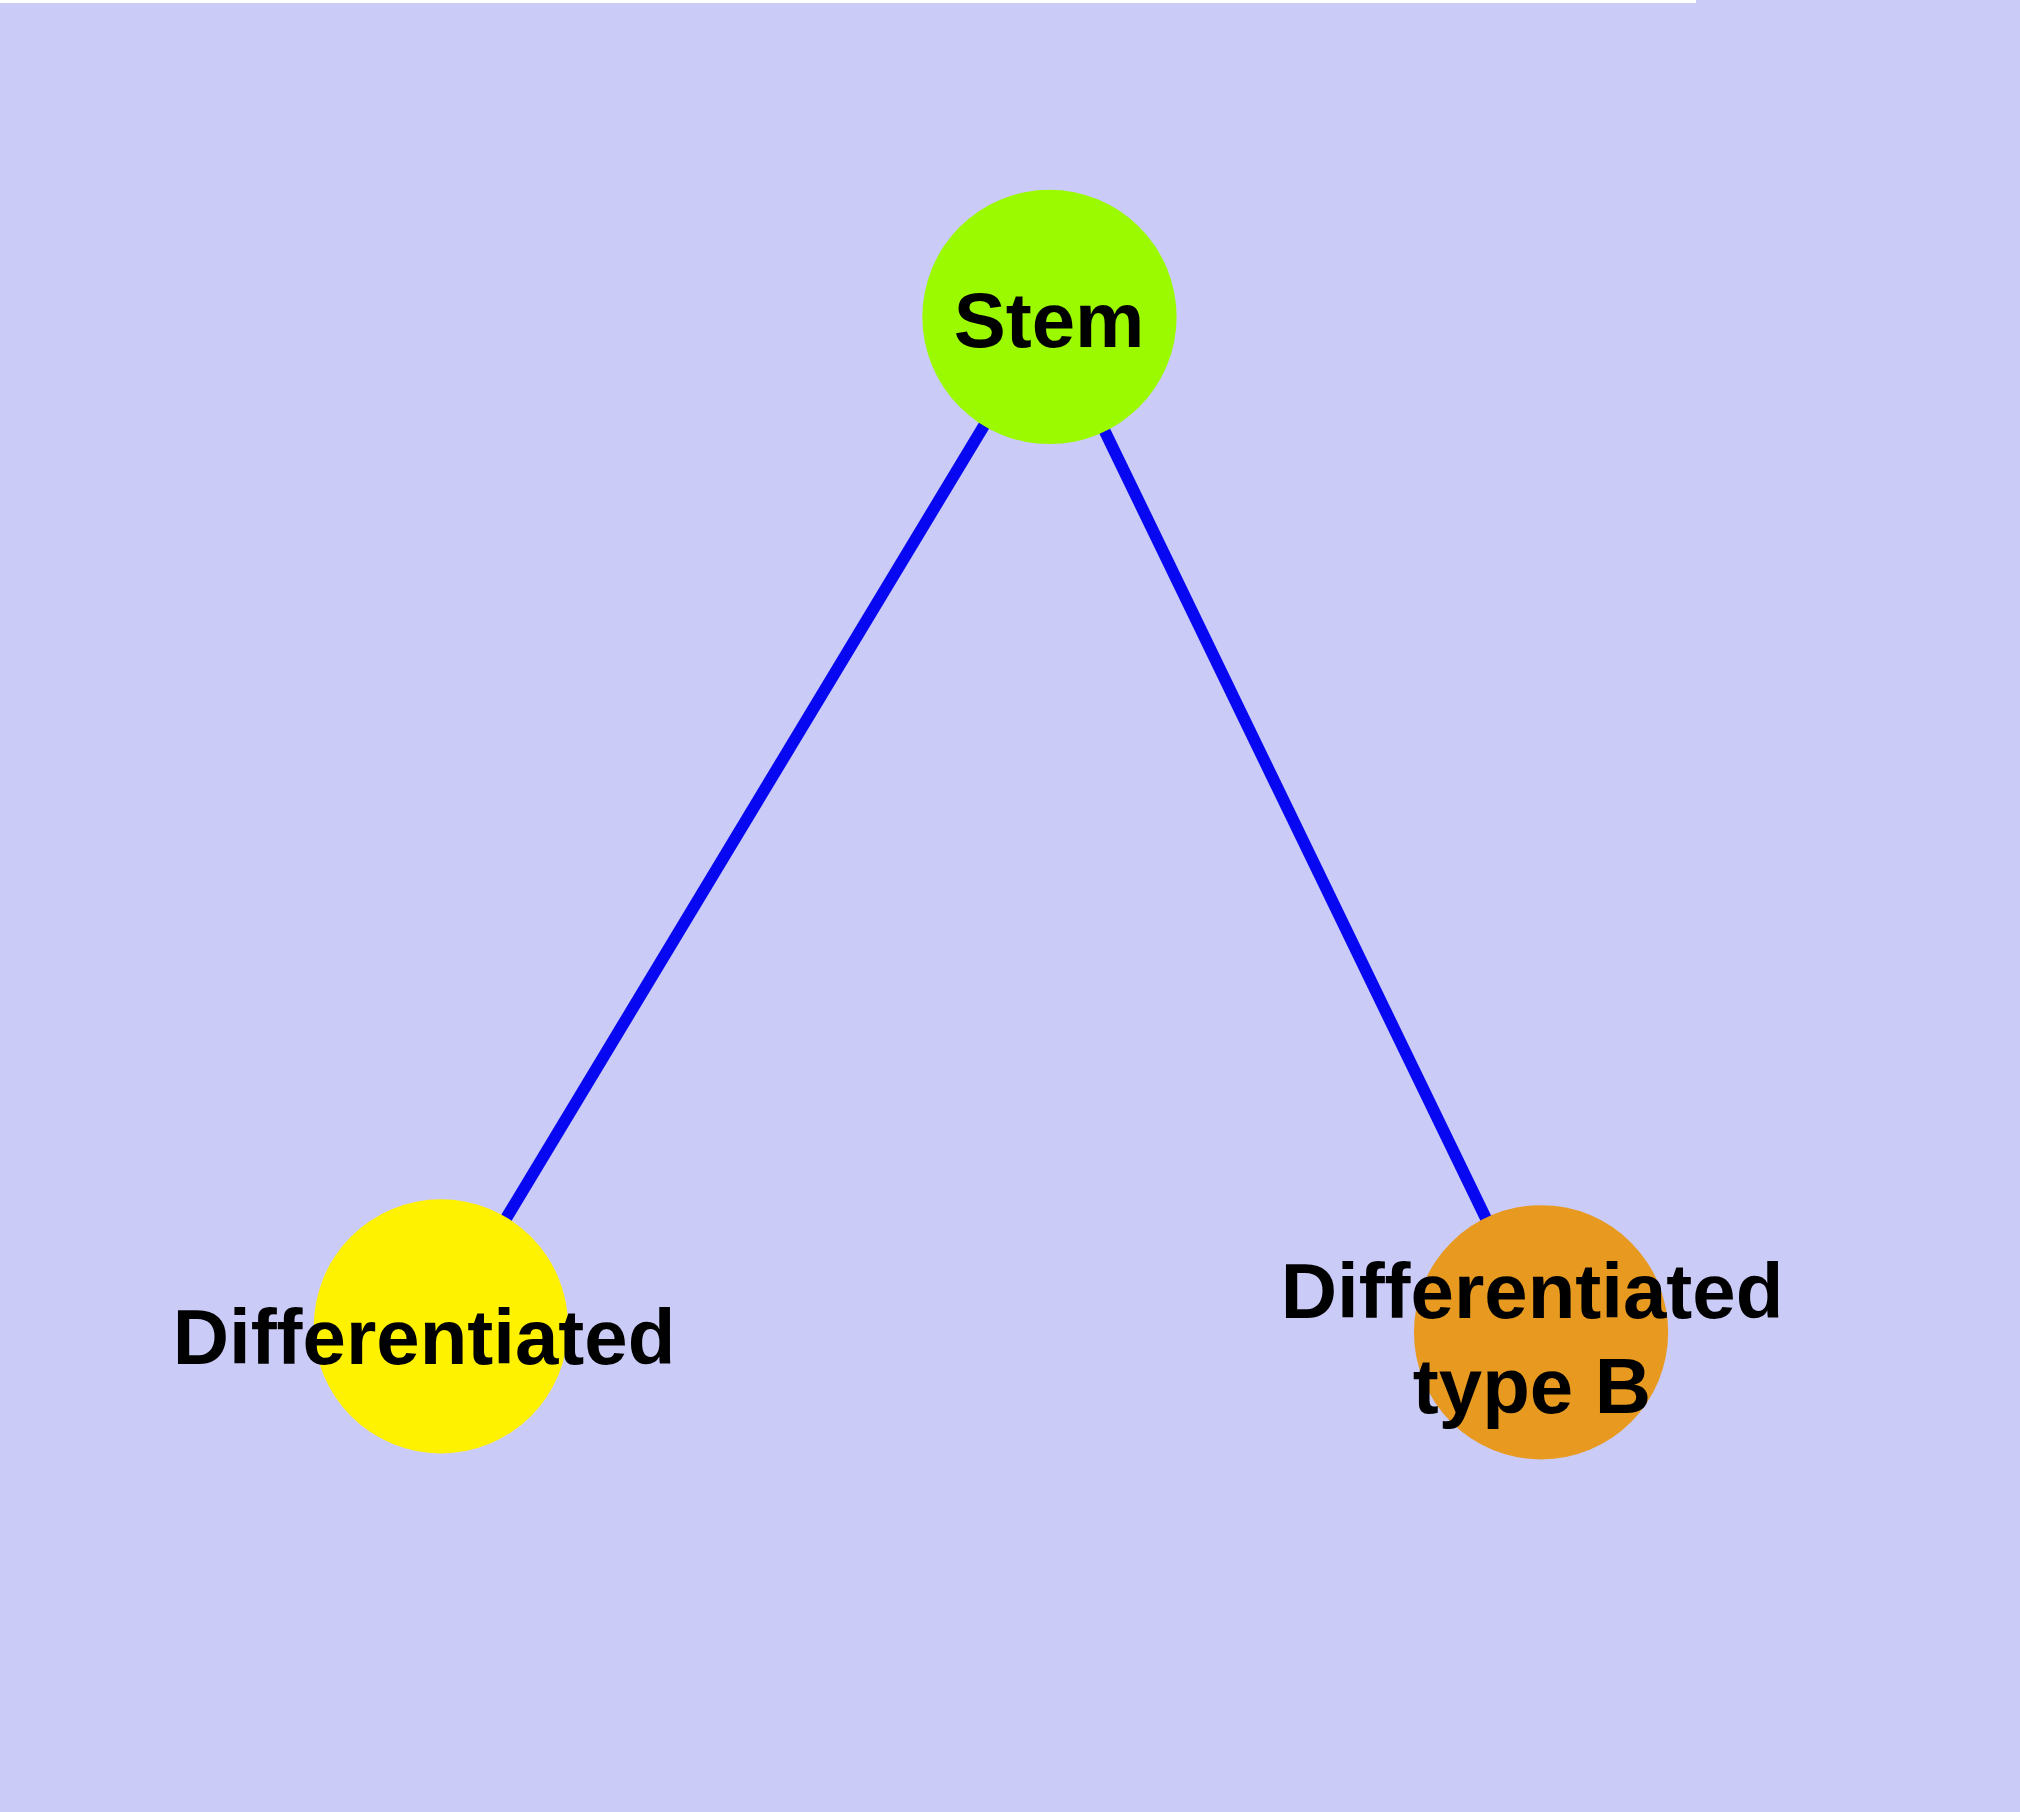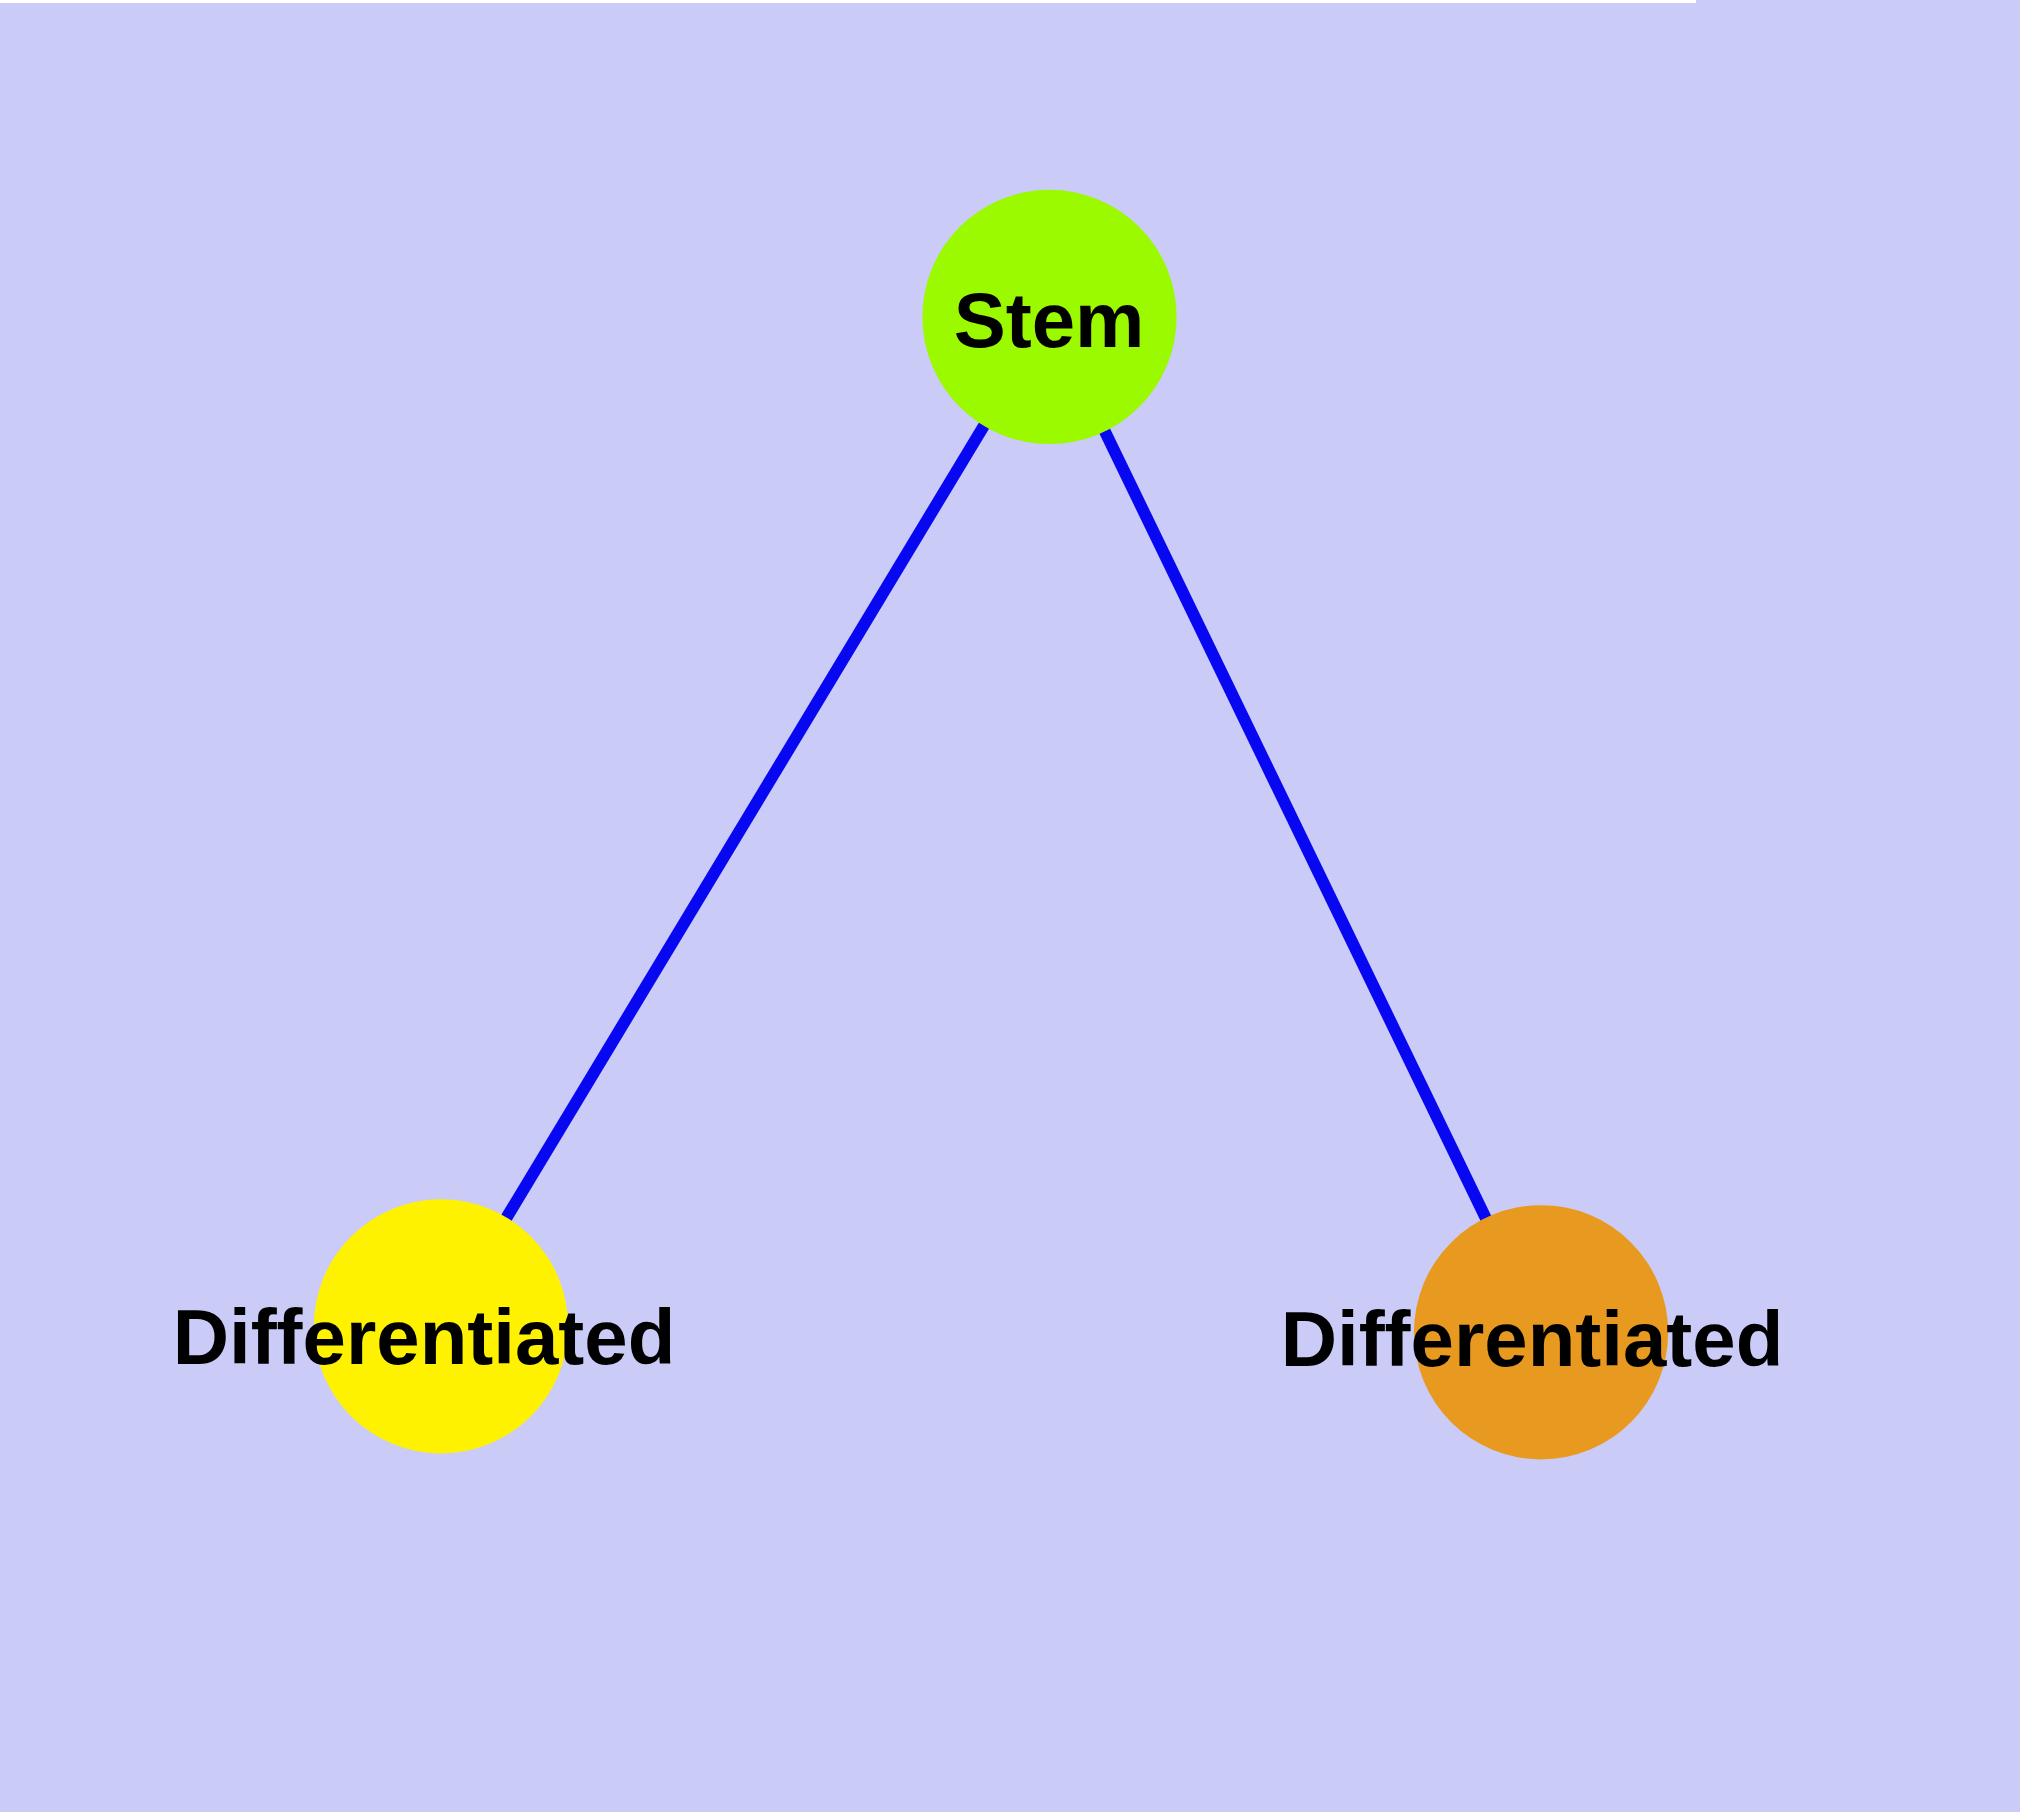--- a/index.html
+++ b/index.html
@@ -69,16 +69,17 @@
   <div class="node-label" style="left:1049px; top:320px;">
     <span>Stem</span>
   </div>
 
   <div class="node-label" style="left:424px; top:1337px;">
     <span>Differentiated</span>
   </div>
 
   <div class="node-label" style="left:1532px; top:1339px;">
     <span>Differentiated</span>
+    <span>type B</span>
   </div>
 
 </div>
 
 
 </body></html>

